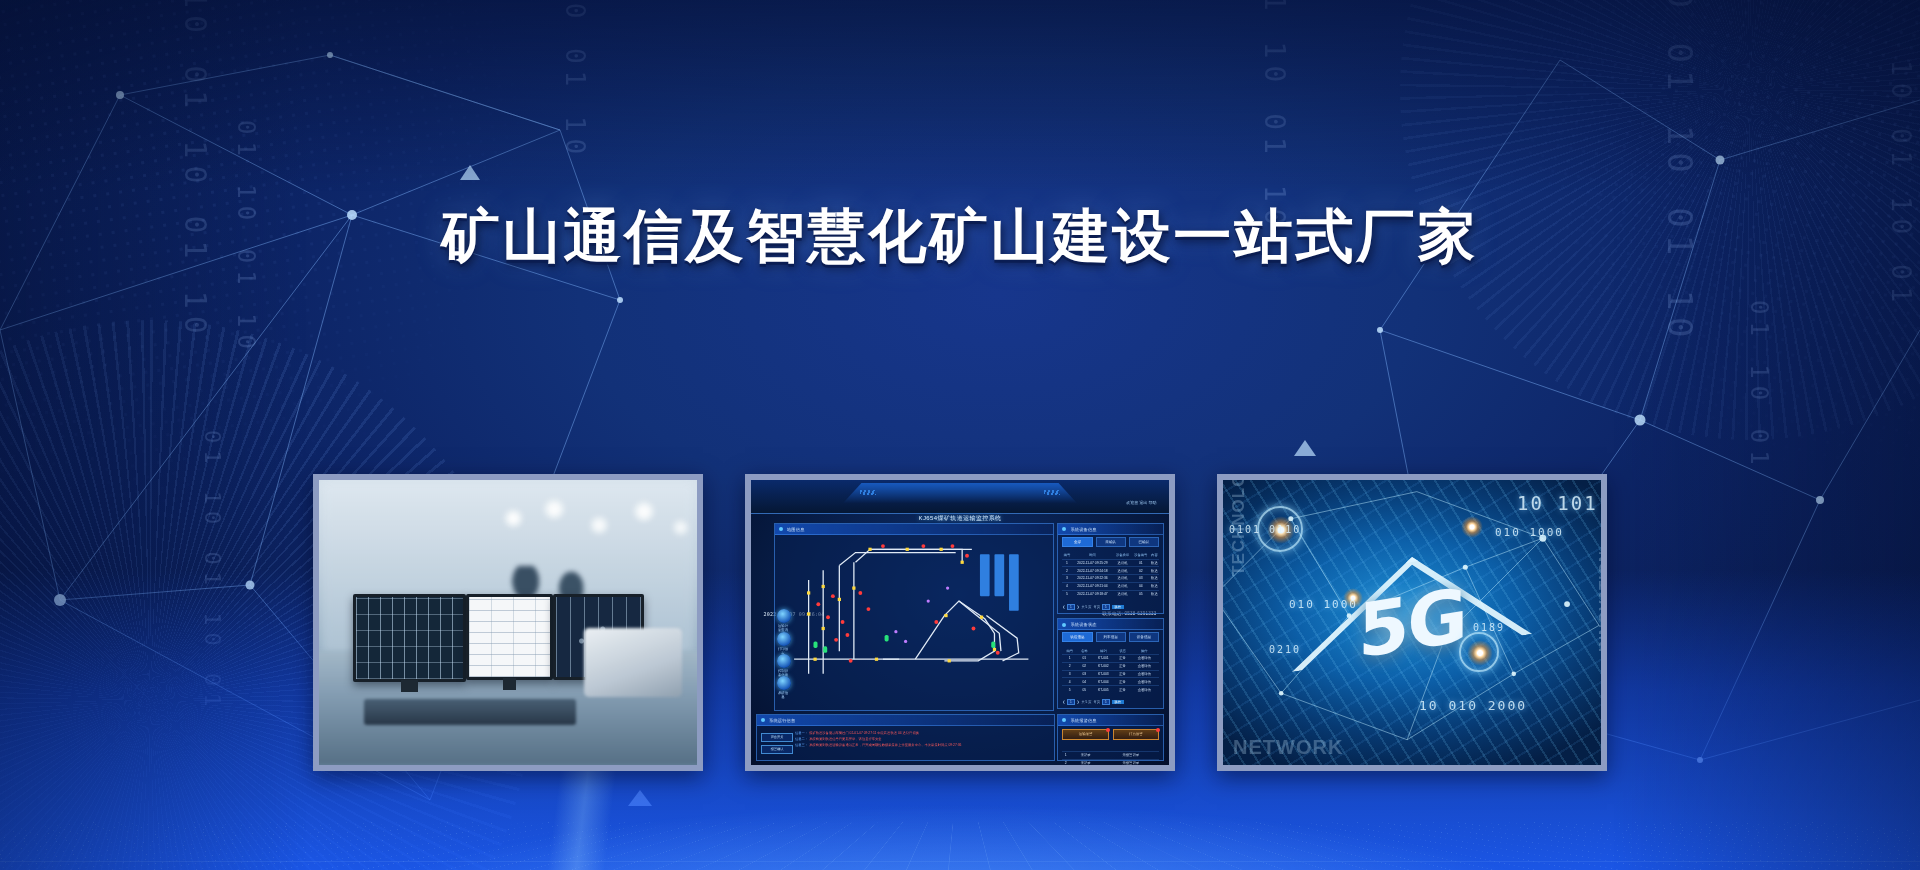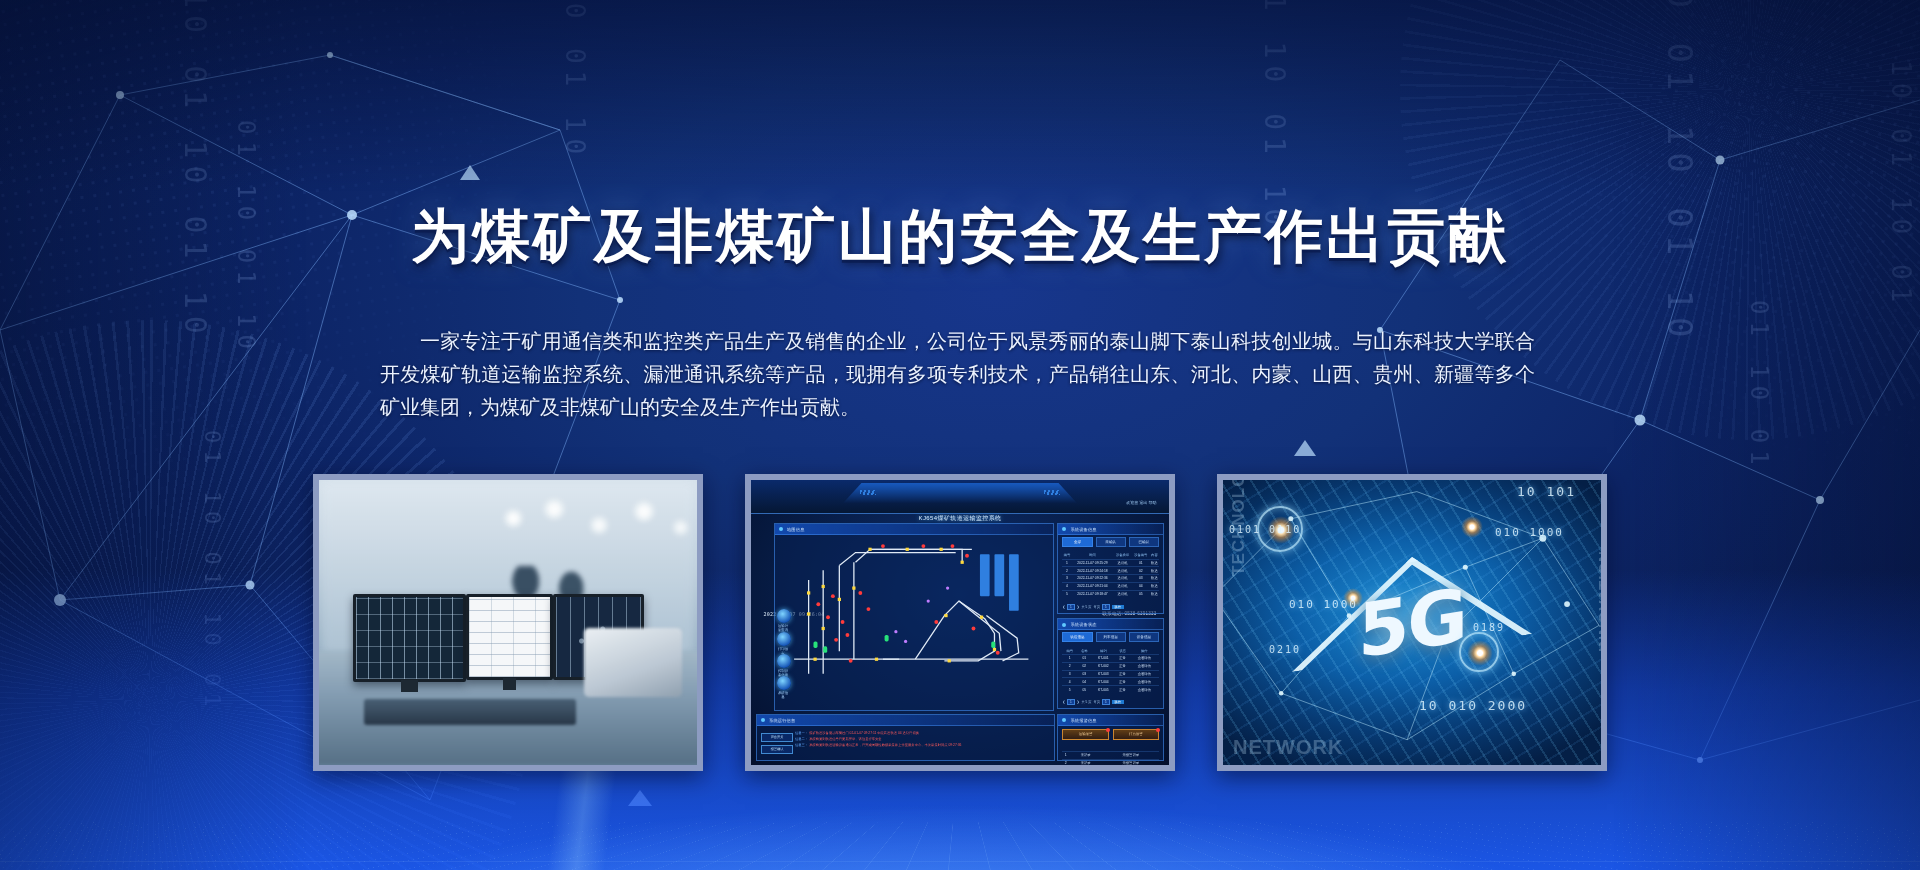--- a/index.html
+++ b/index.html
@@ -470,23 +470,22 @@
   <div class="floor">
     <div class="cells"></div>
     <div class="sheen"></div>
     <div class="streak"></div>
   </div>
 
   <div class="vignette"></div>
 
   <div class="content">
 
-    <h1 class="headline">为煤矿及非煤矿山的安全及生产作出贡献</h1>
-
-    <p class="bodycopy">一家专注于矿用通信类和监控类产品生产及销售的企业，公司位于风景秀丽的泰山脚下泰山科技创业城。与山东科技大学联合开发煤矿轨道运输监控系统、漏泄通讯系统等产品，现拥有多项专利技术，产品销往山东、河北、内蒙、山西、贵州、新疆等多个矿业集团，为煤矿及非煤矿山的安全及生产作出贡献。</p>
+    <h1 class="headline">矿山通信及智慧化矿山建设一站式厂家</h1>
+
 
     <div class="gallery">
 
       <div class="shot a">
         <div class="inner">
           <div class="ctrlroom">
             <div class="blurwall"></div>
             <div class="lights"></div>
             <div class="people"></div>
             <div class="desk"></div>
@@ -800,21 +799,21 @@
             <div class="glow" style="left:244px; top:160px; width:26px; height:26px;"></div>
             <div class="glow" style="left:238px; top:36px;  width:22px; height:22px;"></div>
             <div class="glow" style="left:120px; top:108px; width:20px; height:20px;"></div>
 
             <span class="bin" style="left:6px;  top:44px;  font-size:10px;">0101 0110</span>
             <span class="bin" style="left:272px; top:46px;  font-size:11px;">010 1000</span>
             <span class="bin" style="left:66px;  top:118px; font-size:11px;">010 1000</span>
             <span class="bin" style="left:250px; top:142px; font-size:10px;">0189</span>
             <span class="bin" style="left:46px;  top:164px; font-size:10px;">0210</span>
             <span class="bin" style="left:196px; top:218px; font-size:13px;">10 010  2000</span>
-            <span class="bin" style="left:294px; top:4px;   font-size:13px;">10  101</span>
+            <span class="bin" style="left:294px; top:12px;   font-size:19px;">10  101</span>
 
             <span class="wordmark" style="left:6px;  top:96px;  font-size:17px; transform:rotate(-90deg); transform-origin:left top;">TECHNOLOGY</span>
             <span class="wordmark" style="left:372px; top:172px; font-size:15px; transform:rotate(-90deg); transform-origin:left top;">INNOVATION</span>
             <span class="wordmark" style="left:10px; bottom:6px; font-size:20px;text-align:center;">NETWORK</span>
           </div>
         </div>
         <span class="cap">5G 智慧矿山通信网络概念图</span>
       </div>
 
     </div>

